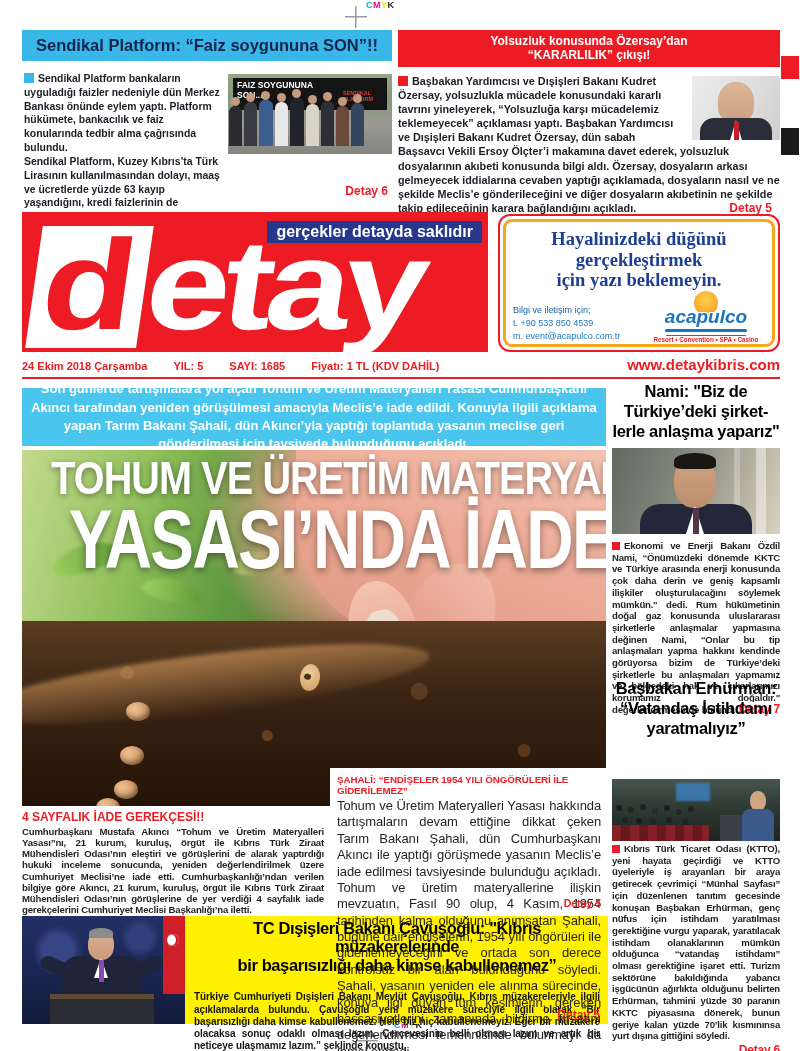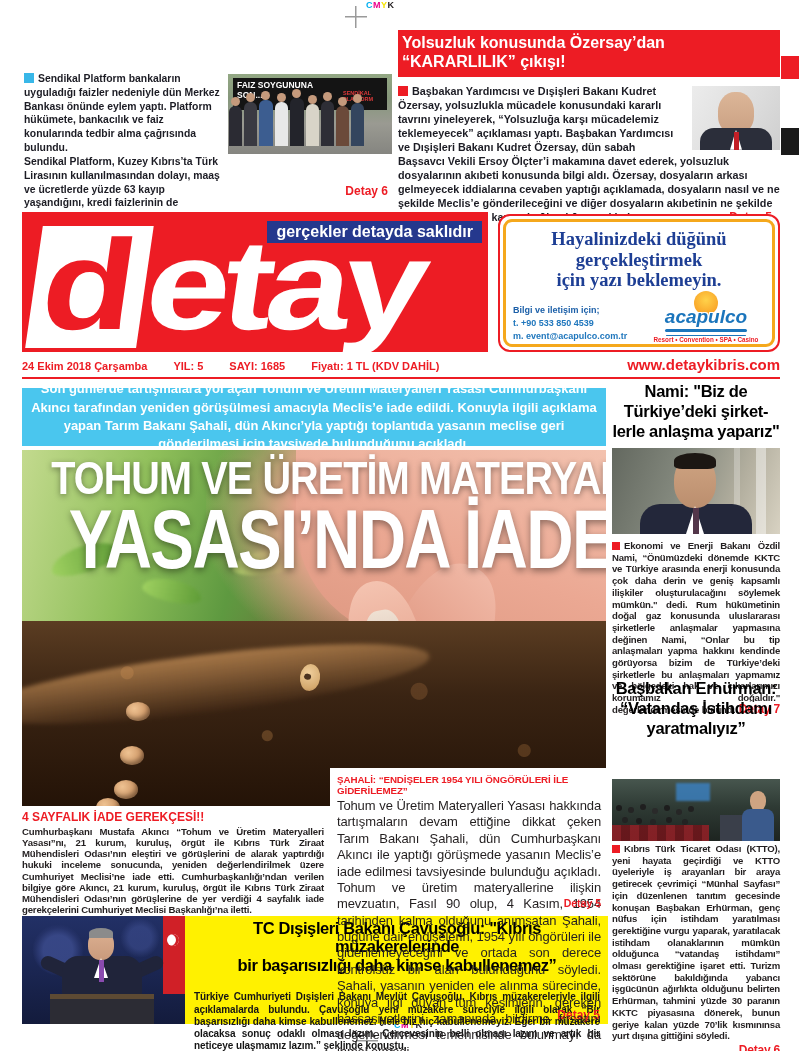--- a/index.html
+++ b/index.html
@@ -28,21 +28,21 @@
     background:linear-gradient(180deg,#93a884 0%,#86977b 30%,#9a9a92 62%,#858580 100%); }
   .pr-banner { position:absolute; left:5px; top:4px; right:5px; height:32px; background:#141414;
     color:#fff; font-size:8.5px; font-weight:bold; padding:2px 4px; line-height:1.2; }
   .pr-banner .side { color:#e03a3a; font-size:5.5px; position:absolute; right:4px; top:12px; width:40px; line-height:1.1;}
   .crowd { position:absolute; left:0; right:0; bottom:0; height:56px; }
   .p { position:relative; display:inline-block; margin:0 1px; vertical-align:bottom; border-radius:6px 6px 0 0; }
   .p::before { content:''; position:absolute; top:-9px; left:2px; width:9px; height:9px; border-radius:50%; background:#c59a7c; }
   .sen-detay { position:absolute; right:4px; top:154px; font-size:12px; }
 
   .box-ozersay { left:398px; top:30px; width:382px; height:176px; }
-  .hdr-red { background:#ed1c24; color:#fff; font-weight:bold; font-size:16px; text-align:left; line-height:1.18; padding:4px 4px 5px; }
+  .hdr-red { background:#ed1c24; color:#fff; font-weight:bold; font-size:12px; text-align:center; line-height:1.18; padding:4px 4px 5px; }
   .oz-content { position:relative; padding-top:7px; min-height:122px; }
   .oz-photo { float:right; width:88px; height:64px; margin:2px 0 3px 7px; position:relative; overflow:hidden;
     background:linear-gradient(120deg,#ececec,#dcdcdc 60%,#cfcfcf); }
   .oz-head { position:absolute; left:26px; top:6px; width:36px; height:42px; border-radius:46% 46% 42% 42%; background:linear-gradient(180deg,#dcb698,#caa083); }
   .oz-suit { position:absolute; left:8px; top:42px; width:72px; height:24px; border-radius:14px 14px 0 0; background:#2b2e3a; }
   .oz-shirt { position:absolute; left:38px; top:44px; width:12px; height:20px; background:#fff; clip-path:polygon(50% 0,0 100%,100% 100%); }
   .oz-tie { position:absolute; left:42px; top:46px; width:5px; height:18px; background:#c22027; }
   .oz-body { font-size:10.8px; line-height:1.3; font-weight:bold; color:#1c1c24; text-align:left; }
   .oz-detay { position:absolute; right:8px; bottom:0; font-size:12px; }
 
@@ -51,21 +51,21 @@
   .tagline { position:absolute; top:9px; right:6px; background:#25388d; color:#fff; font-weight:bold; font-size:16px; padding:2px 9px; }
   .logo { position:absolute; left:12px; top:4px; height:132px; display:flex; align-items:flex-end; transform:scaleX(1.18); transform-origin:left center; }
   .logo-d { background:#fff; color:#ed1c24; font-size:128px; line-height:0.92; font-weight:bold; padding:0 8px 4px; display:inline-block; transform:skewX(-7deg); }
   .logo-rest { color:#fff; font-size:128px; line-height:0.92; font-weight:bold; display:inline-block; transform:skewX(-7deg); letter-spacing:-6px; margin-left:2px; padding-bottom:4px; }
 
   
   .ad { left:498px; top:214px; width:282px; height:138px; border:2px solid #ed1c24; border-radius:12px; padding:3px; background:#fff; }
   .ad-inner { border:3px solid #f5a81c; border-radius:9px; height:100%; padding:7px 5px 4px; display:flex; flex-direction:column; }
   .ad-headline { font-family:"Liberation Serif",serif; font-weight:bold; color:#1d3e94; font-size:18.5px; line-height:1.12; text-align:center; }
   .ad-bottom { display:flex; margin-top:auto; align-items:flex-end; justify-content:space-between; padding:0 2px; }
-  .ad-contact { color:#2077bd; font-size:9px; line-height:1.45; font-weight:bold; text-align:left; }
+  .ad-contact { color:#2077bd; font-size:9px; line-height:1.45; font-weight:normal; text-align:left; }
   .ad-contact .lbl { color:#1b5fa8; }
   .ad-logo { width:118px; text-align:center; position:relative; }
   .sun { width:24px; height:24px; border-radius:50%; background:radial-gradient(circle at 50% 38%,#ffd24a,#f7941d); margin:0 auto -9px; }
   .brand { font-weight:bold; font-style:italic; color:#1b75bc; font-size:19px; position:relative;
            text-shadow:1px 1px 0 #fff,-1px -1px 0 #fff,1px -1px 0 #fff,-1px 1px 0 #fff; }
   .waves { height:3px; background:#1b75bc; border-radius:2px; width:70%; margin:1px auto 2px; box-shadow:0 5px 0 -1px #1b75bc; }
   .brand-sub { color:#ed1c24; font-size:6.3px; font-weight:bold; margin-top:4px; }
 
   
   .dateline { left:22px; top:356px; width:758px; border-bottom:2.5px solid #ed1c24; padding-bottom:4px;
@@ -179,20 +179,21 @@
 <body>
 
 <div class="cmyk" style="left:366px;top:0;"><span class="c">C</span><span class="m">M</span><span class="y">Y</span><span class="k">K</span></div>
 <div class="crosshair" style="left:345px;top:6px;"></div>
 <div class="cmyk" style="left:394px;top:1020px;"><span class="c">C</span><span class="m">M</span><span class="y">Y</span><span class="k">K</span></div>
 <div class="crosshair" style="left:356px;top:1030px;"></div>
 <div class="chip" style="left:781px;top:56px;height:23px;background:#ed1c24;"></div>
 <div class="chip" style="left:781px;top:128px;height:27px;background:#1a1a1a;"></div>
 
 <section class="abs box-sendikal">
+  <div class="hdr-cyan">Sendikal Platform: “Faiz soygununa SON”!!</div>
   <div class="sen-body"><span class="bullet cy"></span><span>Sendikal Platform bankaların uyguladığı faizler nedeniyle dün Merkez Bankası önünde eylem yaptı. Platform hükümete, bankacılık ve faiz konularında tedbir alma çağrısında bulundu.
 Sendikal Platform, Kuzey Kıbrıs’ta Türk Lirasının kullanılmasından dolayı, maaş ve ücretlerde yüzde 63 kayıp yaşandığını, kredi faizlerinin de artmasından dolayı tüketicilerin mağdur edildiğine dikkat çekti.
 Eylemde “Faiz Soygununa Son” yazılı pankart açıldı.</span></div>
   <div class="protest-photo">
     <div class="pr-banner">
       <span class="pre">FAIZ SOYGUNUNA
 SON...</span>
       <span class="side">SENDİKAL PLATFORM</span>
     </div>
     <div class="crowd">

